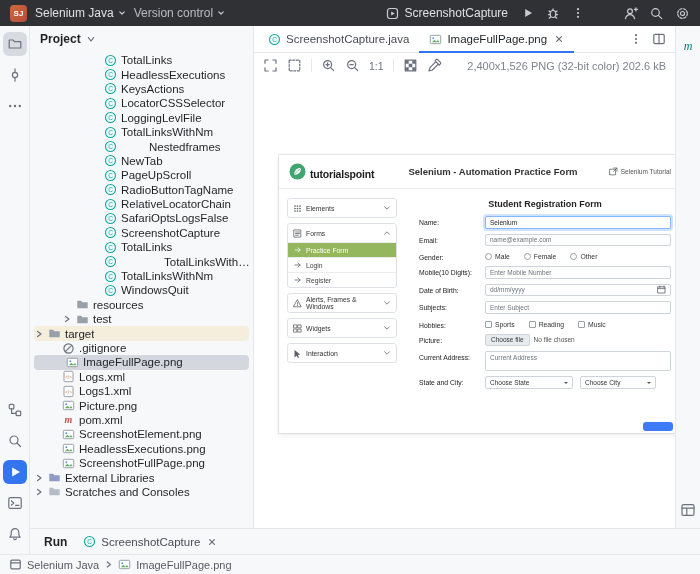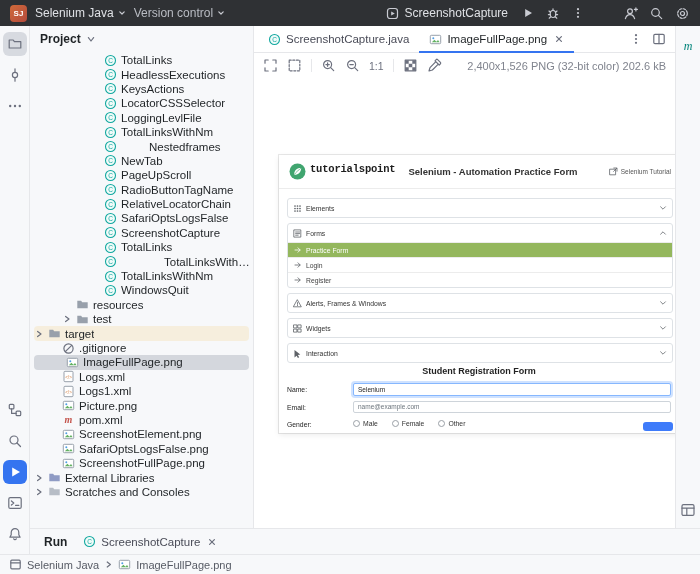--- a/index.html
+++ b/index.html
@@ -52,25 +52,25 @@
   .img-toolbar { flex:0 0 25px; display:flex; align-items:center; gap:9px; padding:0 9px; }
   .tb2-sep { width:1px; height:13px; background:#e6e7ea; }
   .tb2-txt { font-size:10.5px; color:#6c707e; }
   .tb2-info { margin-left:auto; font-size:11px; color:#80848e; }
 
   .canvas { flex:1; position:relative; background:#fff; overflow:hidden; }
 
   
   .webpage { position:absolute; left:25px; top:77px; width:402px; height:278px; background:#fff; box-shadow:0 0 0 1px rgba(0,0,0,.09), 0 2px 6px rgba(0,0,0,.08); overflow:hidden; }
   .web-header { height:34px; display:flex; align-items:center; padding:0 10px; border-bottom:1px solid #ececec; }
-  .logo { display:flex; align-items:flex-start; gap:4px; width:118px;font-family:Liberation Mono, monospace; }
+  .logo { display:flex; align-items:flex-end; gap:4px; width:118px; }
   .logo-text { font-size:10.5px; font-weight:bold; color:#1d1d1d; letter-spacing:-.2px; }
   .web-title { flex:1; text-align:center; font-size:9.5px; font-weight:bold; color:#333; }
   .web-link { width:92px; display:flex; align-items:center; justify-content:flex-end; gap:3px; font-size:6.5px; color:#555; }
-  .web-body { display:flex; gap:2px; padding:9px 8px 0 8px;flex-direction:column; }
+  .web-body { display:flex; gap:22px; padding:9px 8px 0 8px; }
   .menu-col { flex:0 0 110px; display:flex; flex-direction:column; gap:5px; }
   .menu-card { border:1px solid #dee2e6; border-radius:3px; background:#fff; overflow:hidden; }
   .menu-head { display:flex; align-items:center; gap:4px; height:18px; padding:0 5px; font-size:6.8px; color:#333; }
   .menu-label { flex:1; }
   .menu-sub { border-top:1px solid #ececec; height:15px; display:flex; align-items:center; gap:4px; padding:0 6px; font-size:6.8px; color:#444; }
   .menu-sub.active { background:#94b75d; color:#fff; }
   .menu-sub.active svg path { stroke:#fff; }
 
   .form-col { flex:1; position:relative; padding-right:2px; }
   .form-title { text-align:center; font-size:9px; font-weight:bold; color:#222; margin:1px 0 7px; }
@@ -498,21 +498,21 @@
                 <span class="tree-label">ScreenshotElement.png</span>
               </div>
               <div class="tree-row" style="padding-left: 32px;">
                 <span class="ic">
                   <svg width="13" height="13" viewBox="0 0 13 13">
                     <rect x="1.3" y="2.3" width="10.4" height="8.4" rx="1" fill="#fff" stroke="#98a0ab"></rect>
                     <circle cx="4.3" cy="5.2" r="1" fill="#4f9ee3"></circle>
                     <path d="M2.8 9.3l2.6-2.6 2 2 1.6-1.6 1.6 2.2z" fill="#62b162"></path>
                   </svg>
                 </span>
-                <span class="tree-label">SafariOptsLogsFalse.png</span>
+                <span class="tree-label">HeadlessExecutions.png</span>
               </div>
               <div class="tree-row" style="padding-left: 32px;">
                 <span class="ic">
                   <svg width="13" height="13" viewBox="0 0 13 13">
                     <rect x="1.3" y="2.3" width="10.4" height="8.4" rx="1" fill="#fff" stroke="#98a0ab"></rect>
                     <circle cx="4.3" cy="5.2" r="1" fill="#4f9ee3"></circle>
                     <path d="M2.8 9.3l2.6-2.6 2 2 1.6-1.6 1.6 2.2z" fill="#62b162"></path>
                   </svg>
                 </span>
                 <span class="tree-label">ScreenshotFullPage.png</span>

